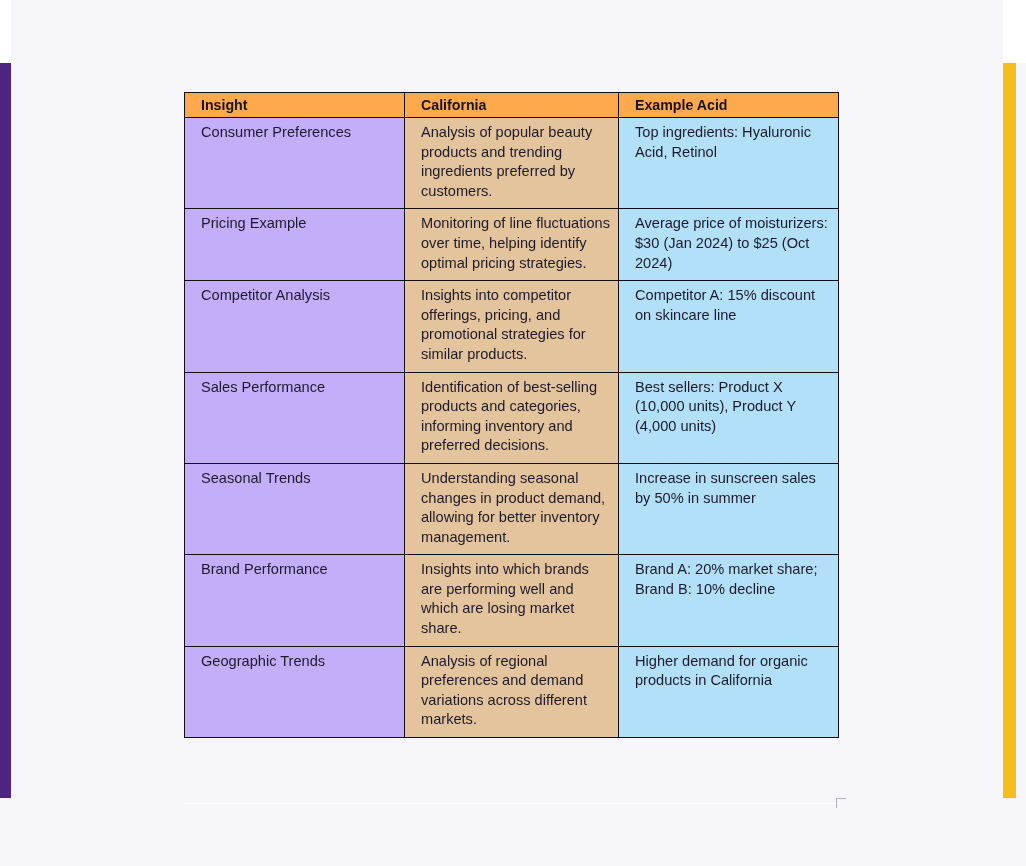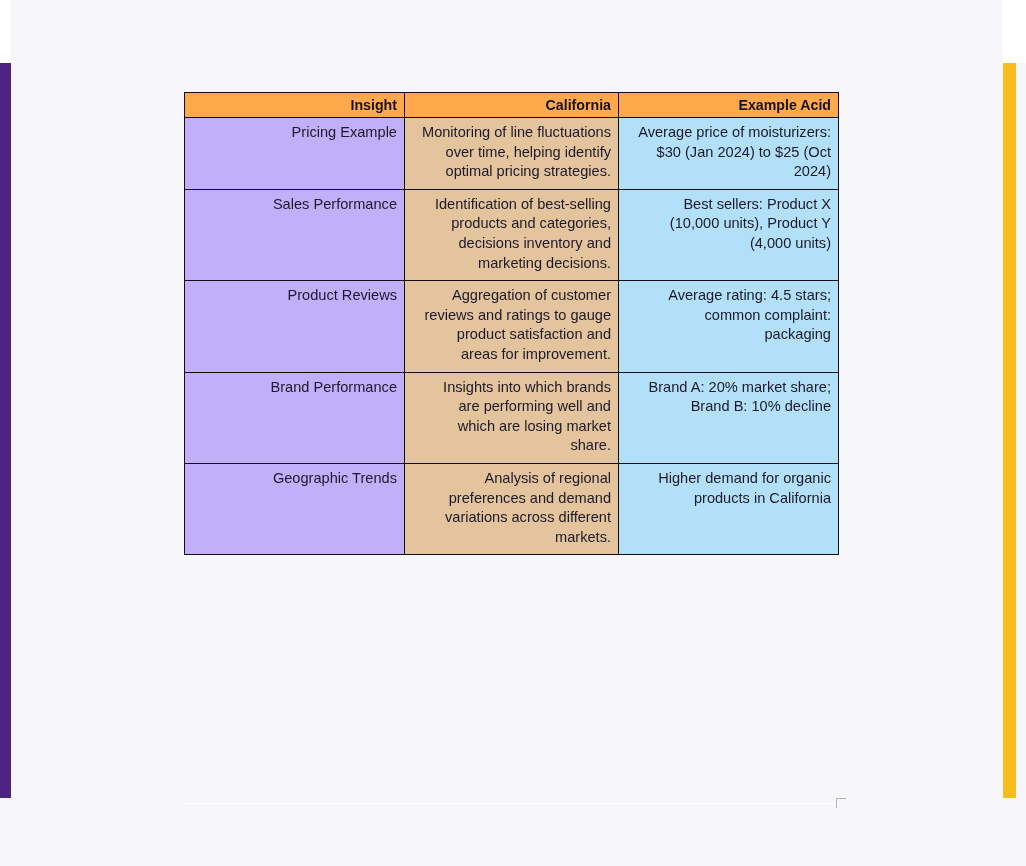--- a/index.html
+++ b/index.html
@@ -71,21 +71,21 @@
     border-collapse: collapse;
     width: 654px;
     table-layout: fixed;
     background: #ffffff;
   }
   table.insights-table td,
   table.insights-table th {
     border: 1px solid #0f0f14;
     padding: 5px 7px 7px 16px;
     vertical-align: top;
-    text-align: right;
+    text-align: left;
     font-size: 14.6px;
     line-height: 19.6px;
     color: #1d1a2b;
     font-family: "Liberation Sans", sans-serif;
     font-weight: normal;
     word-wrap: break-word;
   }
 
   
   table.insights-table thead th {
@@ -147,33 +147,43 @@
       </colgroup>
       <thead>
         <tr>
           <th>Insight</th>
           <th>California</th>
           <th>Example Acid</th>
         </tr>
       </thead>
       <tbody id="insights-table-body">
           <tr>
+            <td class="cell-insight">Consumer Preferences</td>
+            <td class="cell-description">Analysis of popular beauty products and trending ingredients preferred by customers.</td>
+            <td class="cell-example">Top ingredients: Hyaluronic Acid, Retinol</td>
+          </tr>
+          <tr>
             <td class="cell-insight">Pricing Example</td>
             <td class="cell-description">Monitoring of line fluctuations over time, helping identify optimal pricing strategies.</td>
             <td class="cell-example">Average price of moisturizers: $30 (Jan 2024) to $25 (Oct 2024)</td>
           </tr>
           <tr>
+            <td class="cell-insight">Competitor Analysis</td>
+            <td class="cell-description">Insights into competitor offerings, pricing, and promotional strategies for similar products.</td>
+            <td class="cell-example">Competitor A: 15% discount on skincare line</td>
+          </tr>
+          <tr>
             <td class="cell-insight">Sales Performance</td>
-            <td class="cell-description">Identification of best-selling products and categories, decisions inventory and marketing decisions.</td>
+            <td class="cell-description">Identification of best-selling products and categories, informing inventory and preferred decisions.</td>
             <td class="cell-example">Best sellers: Product X (10,000 units), Product Y (4,000 units)</td>
           </tr>
           <tr>
-            <td class="cell-insight">Product Reviews</td>
-            <td class="cell-description">Aggregation of customer reviews and ratings to gauge product satisfaction and areas for improvement.</td>
-            <td class="cell-example">Average rating: 4.5 stars; common complaint: packaging</td>
+            <td class="cell-insight">Seasonal Trends</td>
+            <td class="cell-description">Understanding seasonal changes in product demand, allowing for better inventory management.</td>
+            <td class="cell-example">Increase in sunscreen sales by 50% in summer</td>
           </tr>
           <tr>
             <td class="cell-insight">Brand Performance</td>
             <td class="cell-description">Insights into which brands are performing well and which are losing market share.</td>
             <td class="cell-example">Brand A: 20% market share; Brand B: 10% decline</td>
           </tr>
           <tr>
             <td class="cell-insight">Geographic Trends</td>
             <td class="cell-description">Analysis of regional preferences and demand variations across different markets.</td>
             <td class="cell-example">Higher demand for organic products in California</td>

